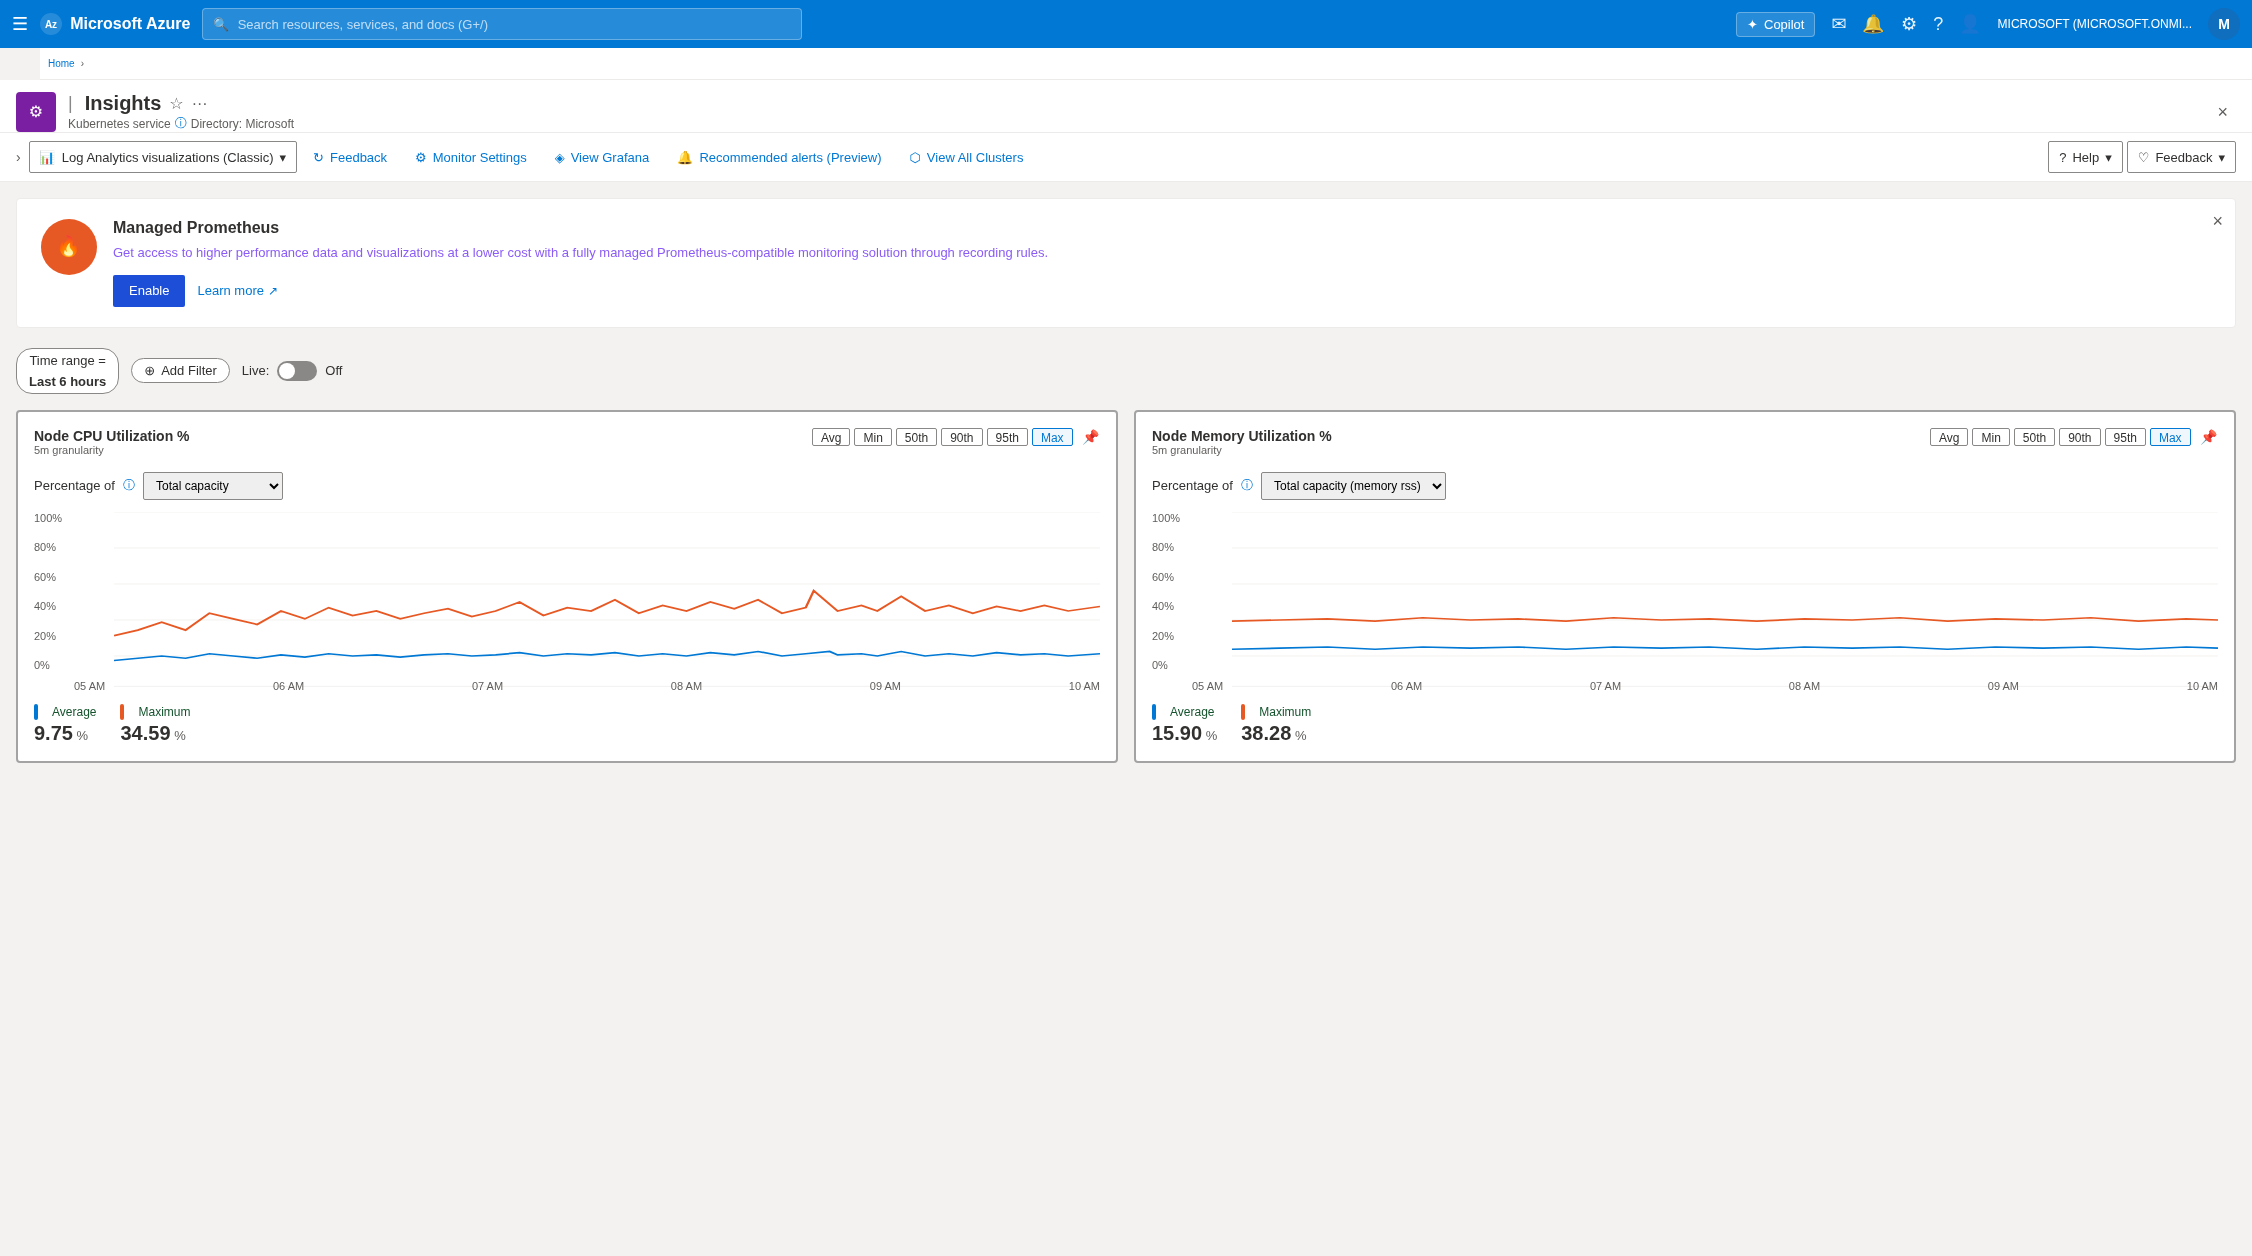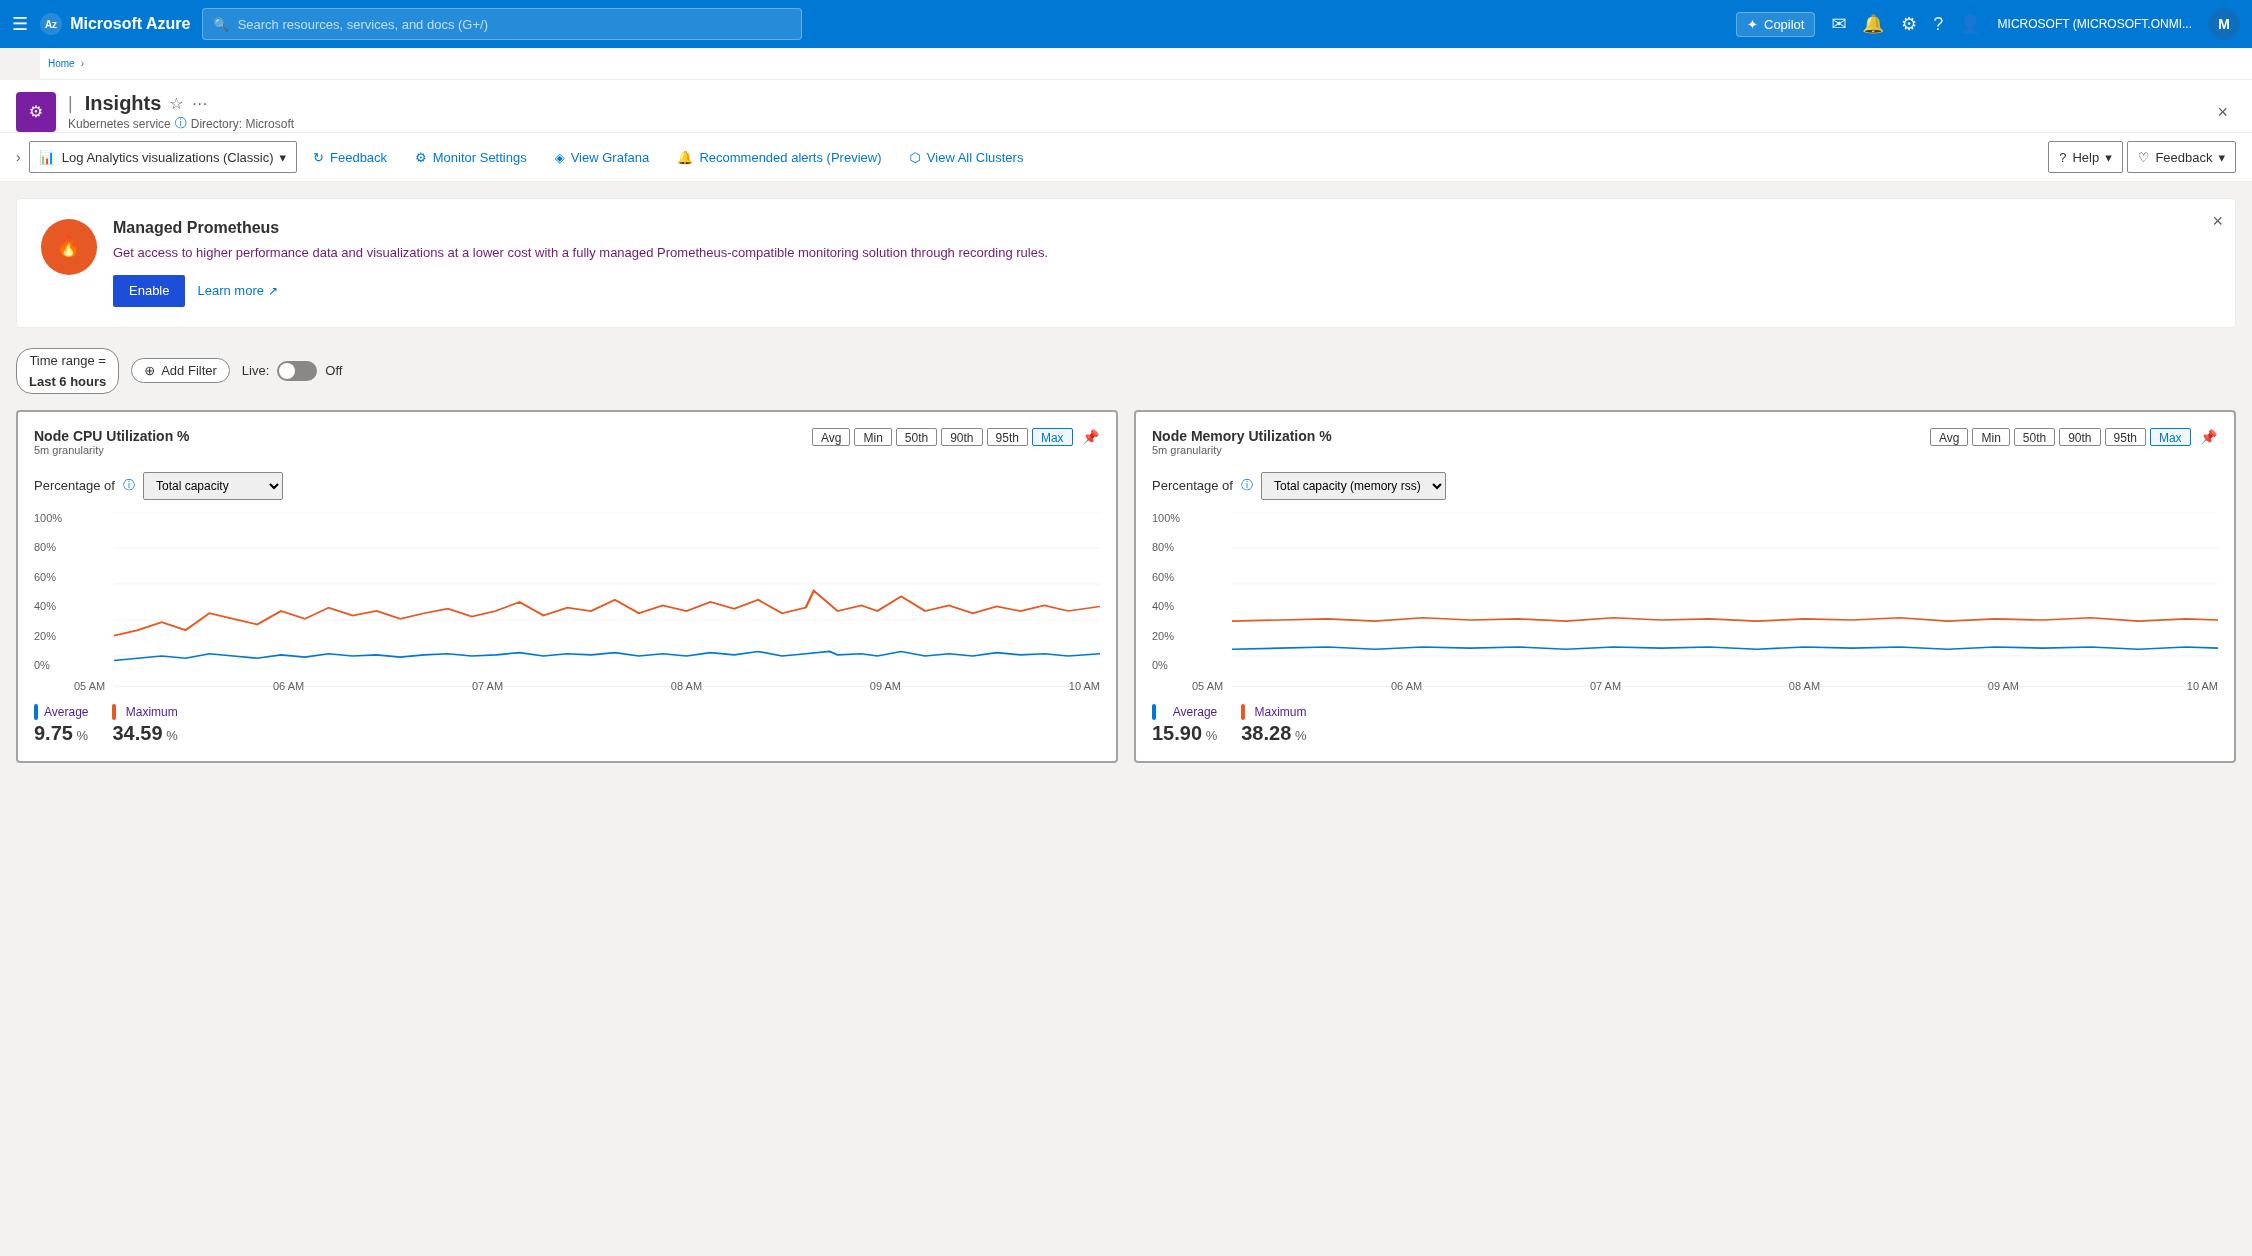--- a/index.html
+++ b/index.html
@@ -60,21 +60,21 @@
     .feedback-btn { display: flex; align-items: center; gap: 6px; border: 1px solid #8a8886; border-radius: 2px; padding: 4px 10px; cursor: pointer; background: white; font-size: 13px; color: #323130; height: 32px; }
 
     
     .main-content { padding: 16px; background: #f3f2f1; min-height: calc(100vh - 200px); }
 
     
     .banner { background: #fff; border: 1px solid #edebe9; border-radius: 4px; padding: 20px 24px; margin-bottom: 20px; display: flex; align-items: flex-start; gap: 16px; position: relative; }
     .banner-icon { width: 56px; height: 56px; background: #e75924; border-radius: 50%; display: flex; align-items: center; justify-content: center; flex-shrink: 0; font-size: 28px; color: white; }
     .banner-content { flex: 1; }
     .banner-title { font-size: 16px; font-weight: 600; margin-bottom: 6px; }
-    .banner-desc { font-size: 13px; color: #701a75; line-height: 1.5; margin-bottom: 12px; }
+    .banner-desc { font-size: 13px; color: #8b5cf6; line-height: 1.5; margin-bottom: 12px; }
     .banner-actions { display: flex; align-items: center; gap: 12px; }
     .btn-primary { background: #1d4ed8; color: white; border: none; border-radius: 2px; padding: 6px 16px; cursor: pointer; font-size: 13px; height: 32px; }
     .btn-link { color: #0078d4; text-decoration: none; font-size: 13px; display: flex; align-items: center; gap: 4px; cursor: pointer; border: none; background: none; }
     .banner-close { position: absolute; top: 12px; right: 12px; background: none; border: none; font-size: 18px; cursor: pointer; color: #605e5c; }
 
     
     .filter-bar { display: flex; align-items: center; gap: 12px; margin-bottom: 16px; flex-wrap: wrap; }
     .filter-tag { display: flex; align-items: center; gap: 6px; border: 1px solid #8a8886; border-radius: 16px; padding: 4px 12px; background: white; cursor: pointer; font-size: 13px; flex-direction: column; }
     .filter-tag strong { font-weight: 600; }
     .add-filter-btn { display: flex; align-items: center; gap: 6px; border: 1px solid #8a8886; border-radius: 16px; padding: 4px 12px; background: white; cursor: pointer; font-size: 13px; color: #323130; }
@@ -102,21 +102,21 @@
 
     
     .chart-area { position: relative; height: 180px; margin-bottom: 12px; }
     .chart-svg { width: 100%; height: 100%; }
     .y-axis-labels { position: absolute; left: 0; top: 0; bottom: 20px; display: flex; flex-direction: column; justify-content: space-between; font-size: 11px; color: #605e5c; width: 40px; }
     .x-axis-labels { position: absolute; bottom: 0; left: 40px; right: 0; display: flex; justify-content: space-between; font-size: 11px; color: #605e5c; }
 
     
     .chart-stats { display: flex; gap: 24px; }
     .stat-item { display: flex; flex-direction: column; gap: 2px; }
-    .stat-label { display: flex; align-items: center; gap: 6px; font-size: 12px; color: #4c1d95; justify-content: space-between; }
+    .stat-label { display: flex; align-items: center; gap: 14px; font-size: 12px; color: #14532d; }
     .stat-color-bar { width: 4px; height: 16px; border-radius: 2px; }
     .stat-value { font-size: 20px; font-weight: 600; color: #323130; }
     .stat-unit { font-size: 13px; color: #605e5c; }
   </style>
 </head>
 <body>
 
 <div class="topbar">
   <span class="topbar-menu-icon">☰</span>
   <div class="topbar-logo">

